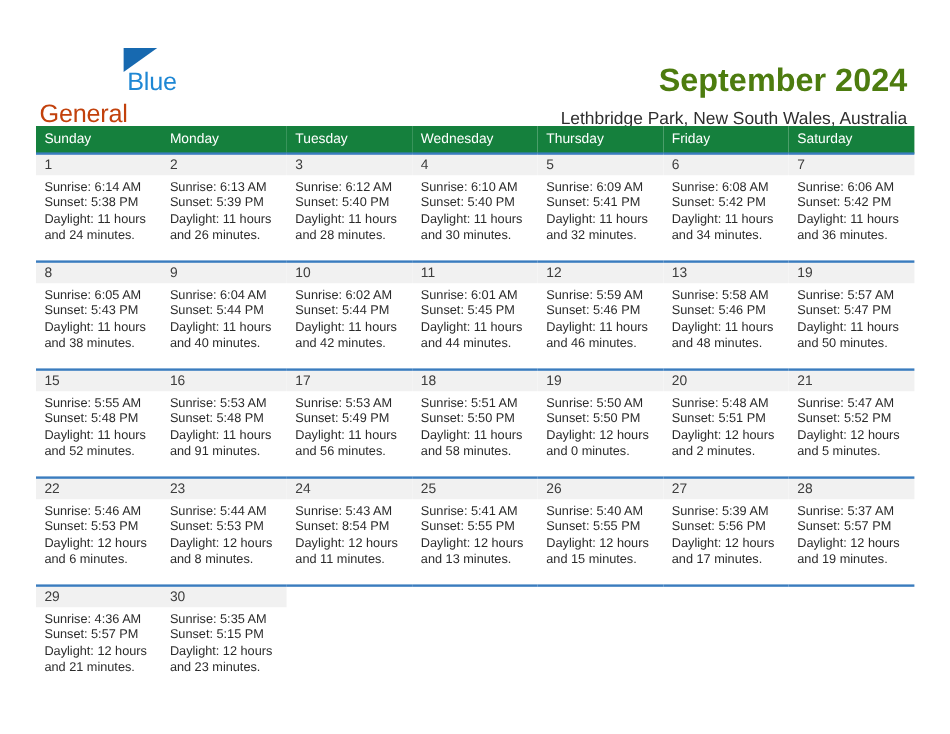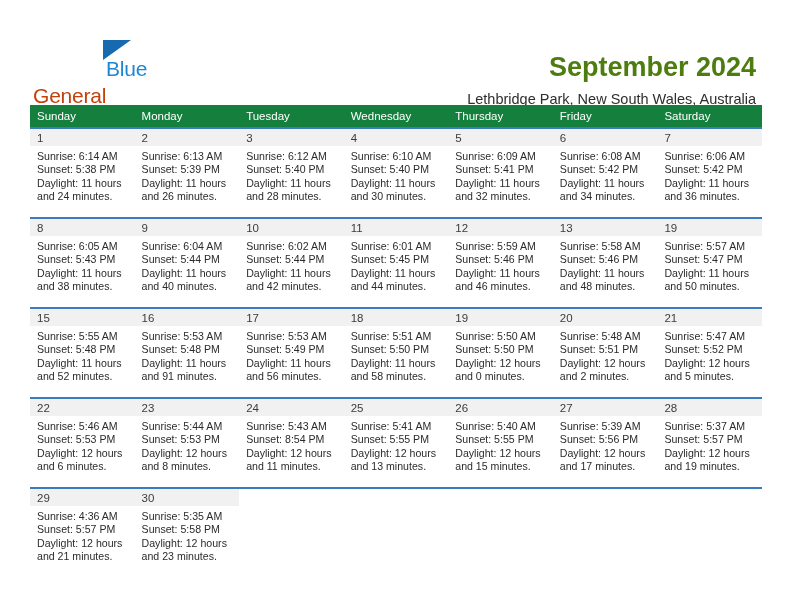--- a/index.html
+++ b/index.html
@@ -449,21 +449,21 @@
               <div>Sunrise: 4:36 AM</div>
               <div>Sunset: 5:57 PM</div>
               <div>Daylight: 12 hours</div>
               <div>and 21 minutes.</div>
             </div>
           </td>
           <td>
             <div class="daynum">30</div>
             <div class="detail">
               <div>Sunrise: 5:35 AM</div>
-              <div>Sunset: 5:58 PM</div>
+              <div>Sunset: 5:15 PM</div>
               <div>Daylight: 12 hours</div>
               <div>and 23 minutes.</div>
             </div>
           </td>
           <td class="cell-empty">
             <div class="daynum empty"></div>
           </td>
           <td class="cell-empty">
             <div class="daynum empty"></div>
           </td>

